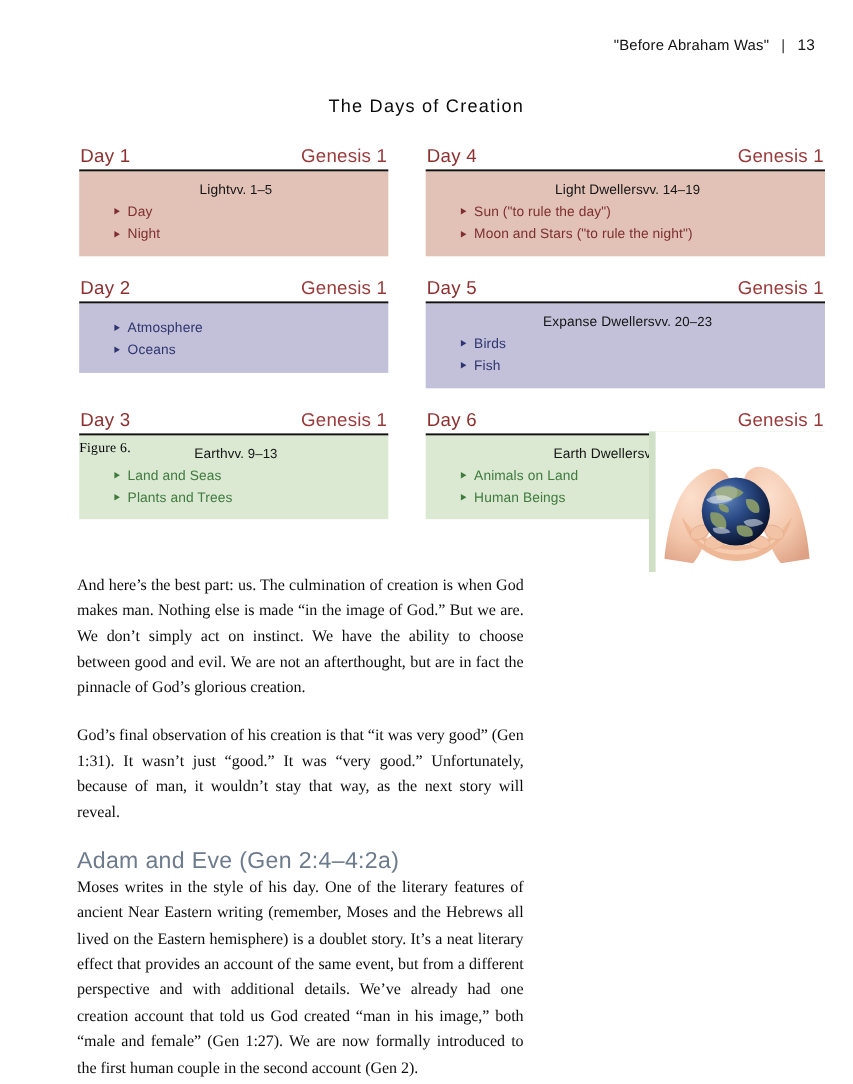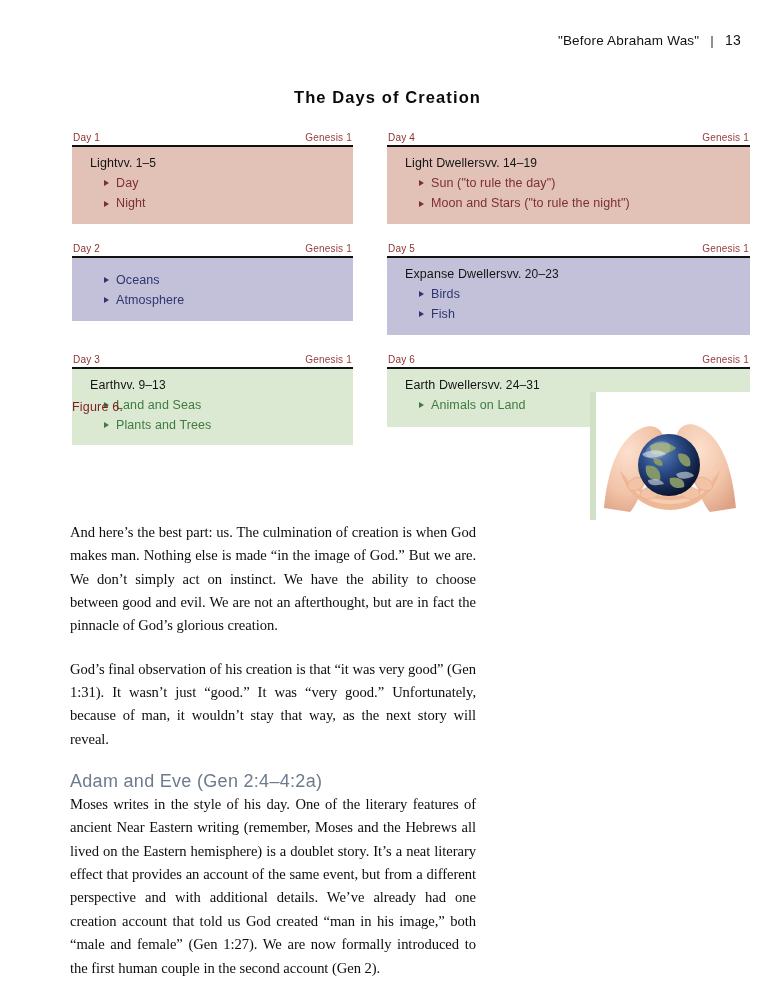--- a/index.html
+++ b/index.html
@@ -34,21 +34,21 @@
   .page-header .pg-num { font-size: 14px; }
 
   
   .fig-title {
     position: absolute;
     top: 88px;
     left: 0;
     width: 775px;
     text-align: center;
     font-family: "Liberation Sans", sans-serif;
-    font-weight: bold;
+    font-weight: normal;
     font-size: 16.5px;
     letter-spacing: 1.1px;
     color: #0b0b0b;
   }
 
   
   .days-table {
     position: absolute;
     left: 72px;
     top: 120px;
@@ -58,37 +58,37 @@
     column-gap: 34px;
     row-gap: 0px;
   }
   .day-cell { margin-bottom: 7px; }
 
   .day-head {
     display: flex;
     justify-content: space-between;
     align-items: baseline;
     font-family: "Liberation Sans", sans-serif;
-    font-size: 10px;
+    font-size: 17px;
     color: #8d3030;
     letter-spacing: .2px;
     padding: 0 1px 2px 1px;
     border-bottom: 2.5px solid #111;
   }
   .day-head .ref { color: #9a3b3b; margin-top: 12px; }
 
   .day-body {
     position: relative;
     padding: 9px 10px 10px 18px;
     min-height: 58px;
     box-sizing: border-box;
   }
   .day-body .topic-row {
     display: flex;
-    justify-content: flex-start;
+    justify-content: center;
     align-items: baseline;
   }
   .day-body .topic {
     font-family: "Liberation Sans", sans-serif;
     font-size: 12.5px;
     color: #141414;
     letter-spacing: .1px;
   }
   .day-body .verses {
     font-family: "Liberation Sans", sans-serif;
@@ -127,23 +127,23 @@
   .tone-lilac { background: #c3c1d9; }
   .tone-lilac li { color: #2f3570; }
   .tone-green { background: #dbe9d3; }
   .tone-green li { color: #3f7a3f; }
 
   
   .fig-caption {
     position: absolute;
     left: 72px;
     top: 400px;
-    font-family: Liberation Sans, sans-serif;
+    font-family: Liberation Serif, serif;
     font-size: 12.5px;
-    color: #7f1d1d;
+    color: #000000;
     letter-spacing: .2px;
   }
 
   
   .photo {
     position: absolute;
     left: 590px;
     top: 392px;
     width: 160px;
     height: 128px;
@@ -174,21 +174,21 @@
     font-size: 14.6px;
     line-height: 1.60;
     text-align: justify;
     color: #0d0d0d;
     letter-spacing: -.05px;
   }
   .sec-heading {
     margin: 6px 0 1px 0;
     font-family: "Liberation Sans", sans-serif;
     font-weight: normal;
-    font-size: 18px;
+    font-size: 21px;
     color: #6d7b8c;
     letter-spacing: .3px;
   }
   .body-col p.tight { margin-bottom: 0; }
 </style>
 </head>
 <body>
 
 <div class="page-header">
   <span>"Before Abraham Was"</span>
@@ -234,22 +234,22 @@
     </div>
   </div>
 
   <div class="day-cell">
     <div class="day-head">
       <span>Day 2</span>
       <span class="ref">Genesis 1</span>
     </div>
     <div class="day-body tone-lilac">
       <ul>
+        <li><span class="bullet"></span><span>Atmosphere</span></li>
         <li><span class="bullet"></span><span>Oceans</span></li>
-        <li><span class="bullet"></span><span>Atmosphere</span></li>
       </ul>
     </div>
   </div>
 
   <div class="day-cell">
     <div class="day-head">
       <span>Day 5</span>
       <span class="ref">Genesis 1</span>
     </div>
     <div class="day-body tone-lilac">
@@ -286,20 +286,21 @@
       <span>Day 6</span>
       <span class="ref">Genesis 1</span>
     </div>
     <div class="day-body tone-green">
       <div class="topic-row">
         <span class="topic">Earth Dwellers</span>
         <span class="verses">vv. 24–31</span>
       </div>
       <ul>
         <li><span class="bullet"></span><span>Animals on Land</span></li>
+        <li><span class="bullet"></span><span>Human Beings</span></li>
       </ul>
     </div>
   </div>
 
 </div>
 
 <div class="fig-caption">Figure 6.</div>
 
 <div class="photo">
   <div class="bg-green"></div>

